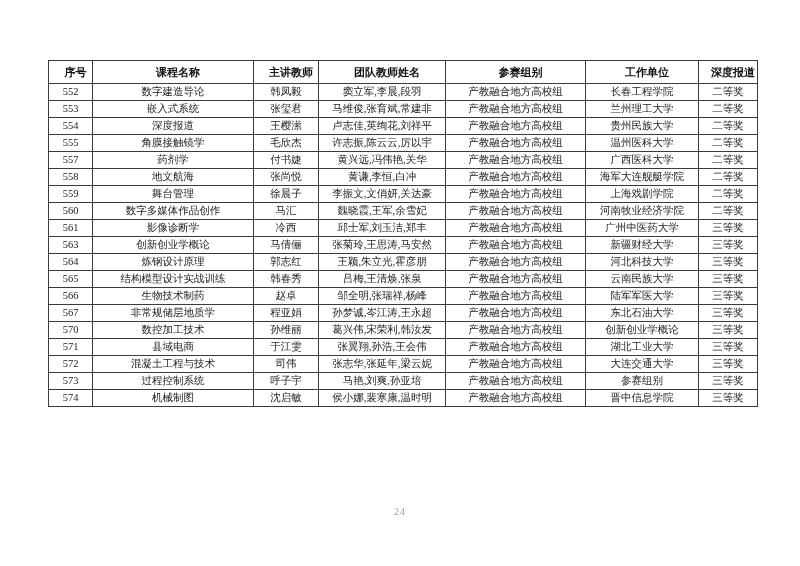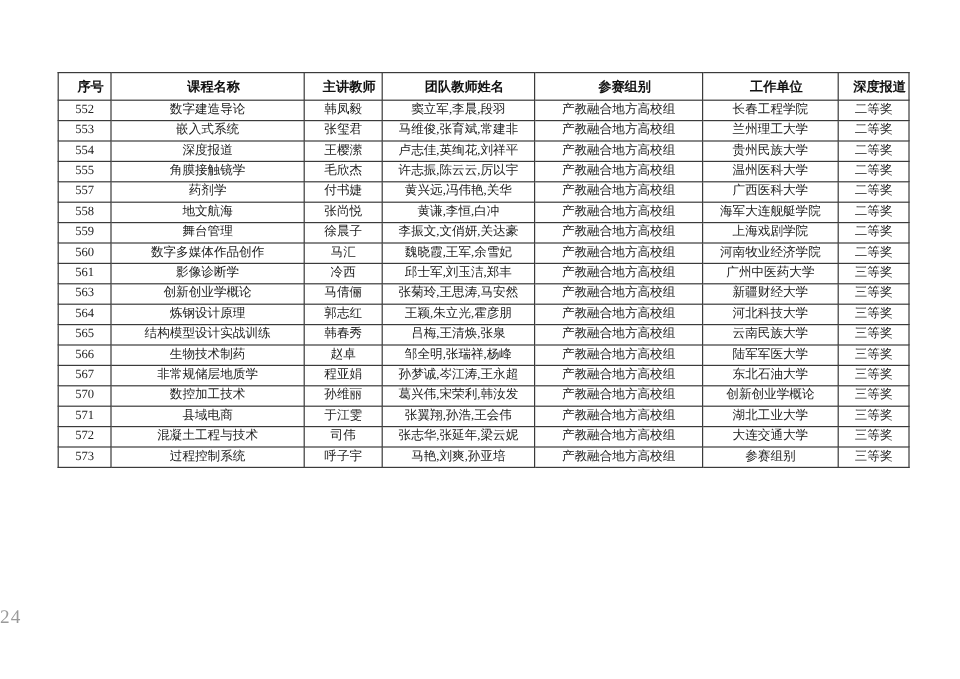--- a/index.html
+++ b/index.html
@@ -42,22 +42,22 @@
   .award-table td {
     height: 16px;
     font-size: 10.5px;
     line-height: 1;
   }
   .page-number {
     position: absolute;
     left: 0;
     right: 0;
     top: 506px;
-    text-align: left;
-    font-size: 16px;
+    text-align: center;
+    font-size: 10px;
     color: #9a9a9a;
     letter-spacing: 1px;
   }
 </style>
 </head>
 <body>
 
 <div class="sheet">
 
   <table class="award-table">
@@ -237,18 +237,27 @@
         </tr>
         <tr>
           <td>573</td>
           <td>过程控制系统</td>
           <td>呼子宇</td>
           <td>马艳,刘爽,孙亚培</td>
           <td>产教融合地方高校组</td>
           <td>参赛组别</td>
           <td>三等奖</td>
         </tr>
+        <tr>
+          <td>574</td>
+          <td>机械制图</td>
+          <td>沈启敏</td>
+          <td>侯小娜,裴寒康,温时明</td>
+          <td>产教融合地方高校组</td>
+          <td>晋中信息学院</td>
+          <td>三等奖</td>
+        </tr>
       </tbody>
   </table>
 
   <div class="page-number">24</div>
 
 </div>
 
 </body></html>

